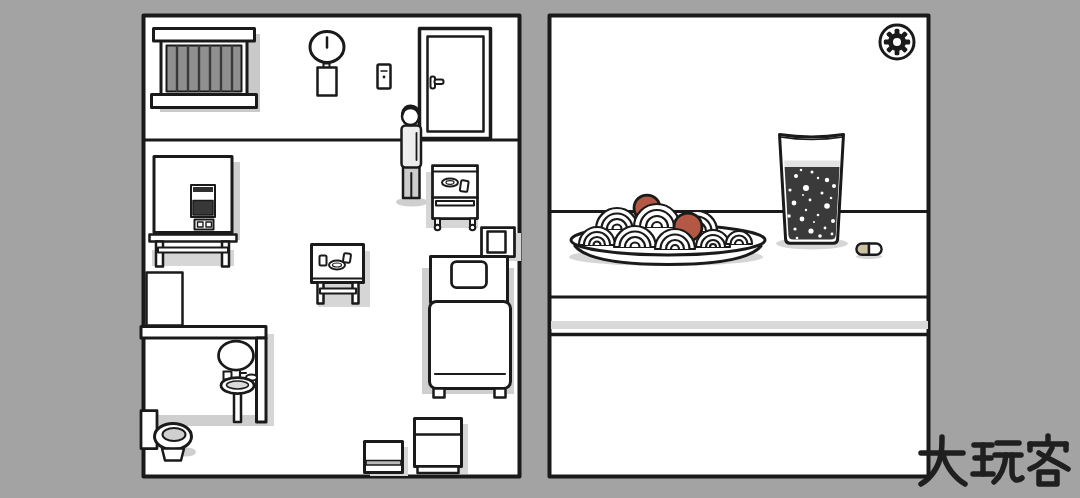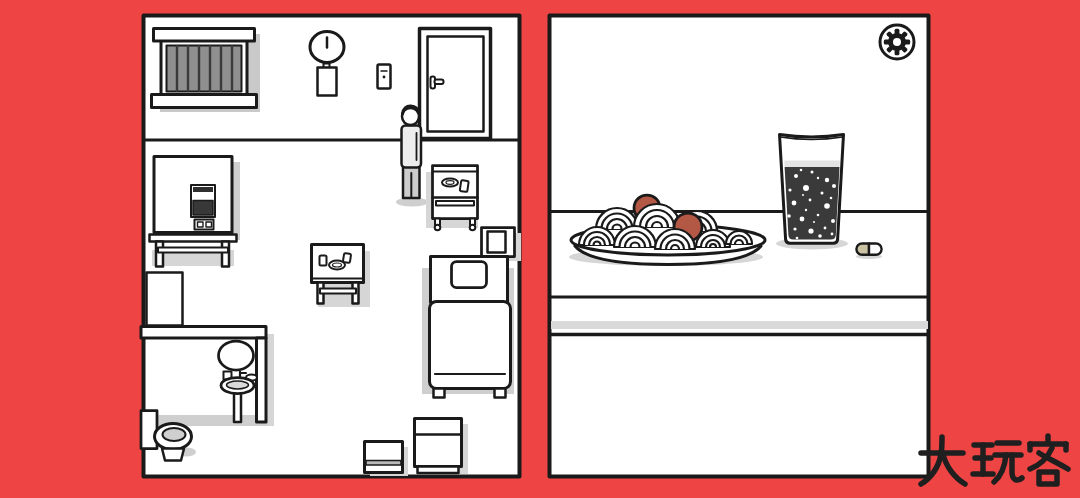--- a/index.html
+++ b/index.html
@@ -1,16 +1,16 @@
 <!DOCTYPE html>
 <html><head>
 <meta charset="utf-8">
 <style>
   html,body{margin:0;padding:0;background:#ffffff;}
-  .stage{position:relative;width:1080px;height:498px;background:#ef4444;overflow:hidden;
+  .stage{position:relative;width:1080px;height:498px;background:#a3a3a3;overflow:hidden;
          font-family:"DejaVu Sans","Liberation Sans",sans-serif;}
   .stage svg{position:absolute;left:0;top:0;}
   .wm-text{position:absolute;left:916px;top:428px;font-size:48px;letter-spacing:5px;
            color:transparent;user-select:none;}
 </style>
 </head>
 <body>
 
 <div class="stage">
 <svg width="1080" height="498" viewBox="0 0 1080 498">

